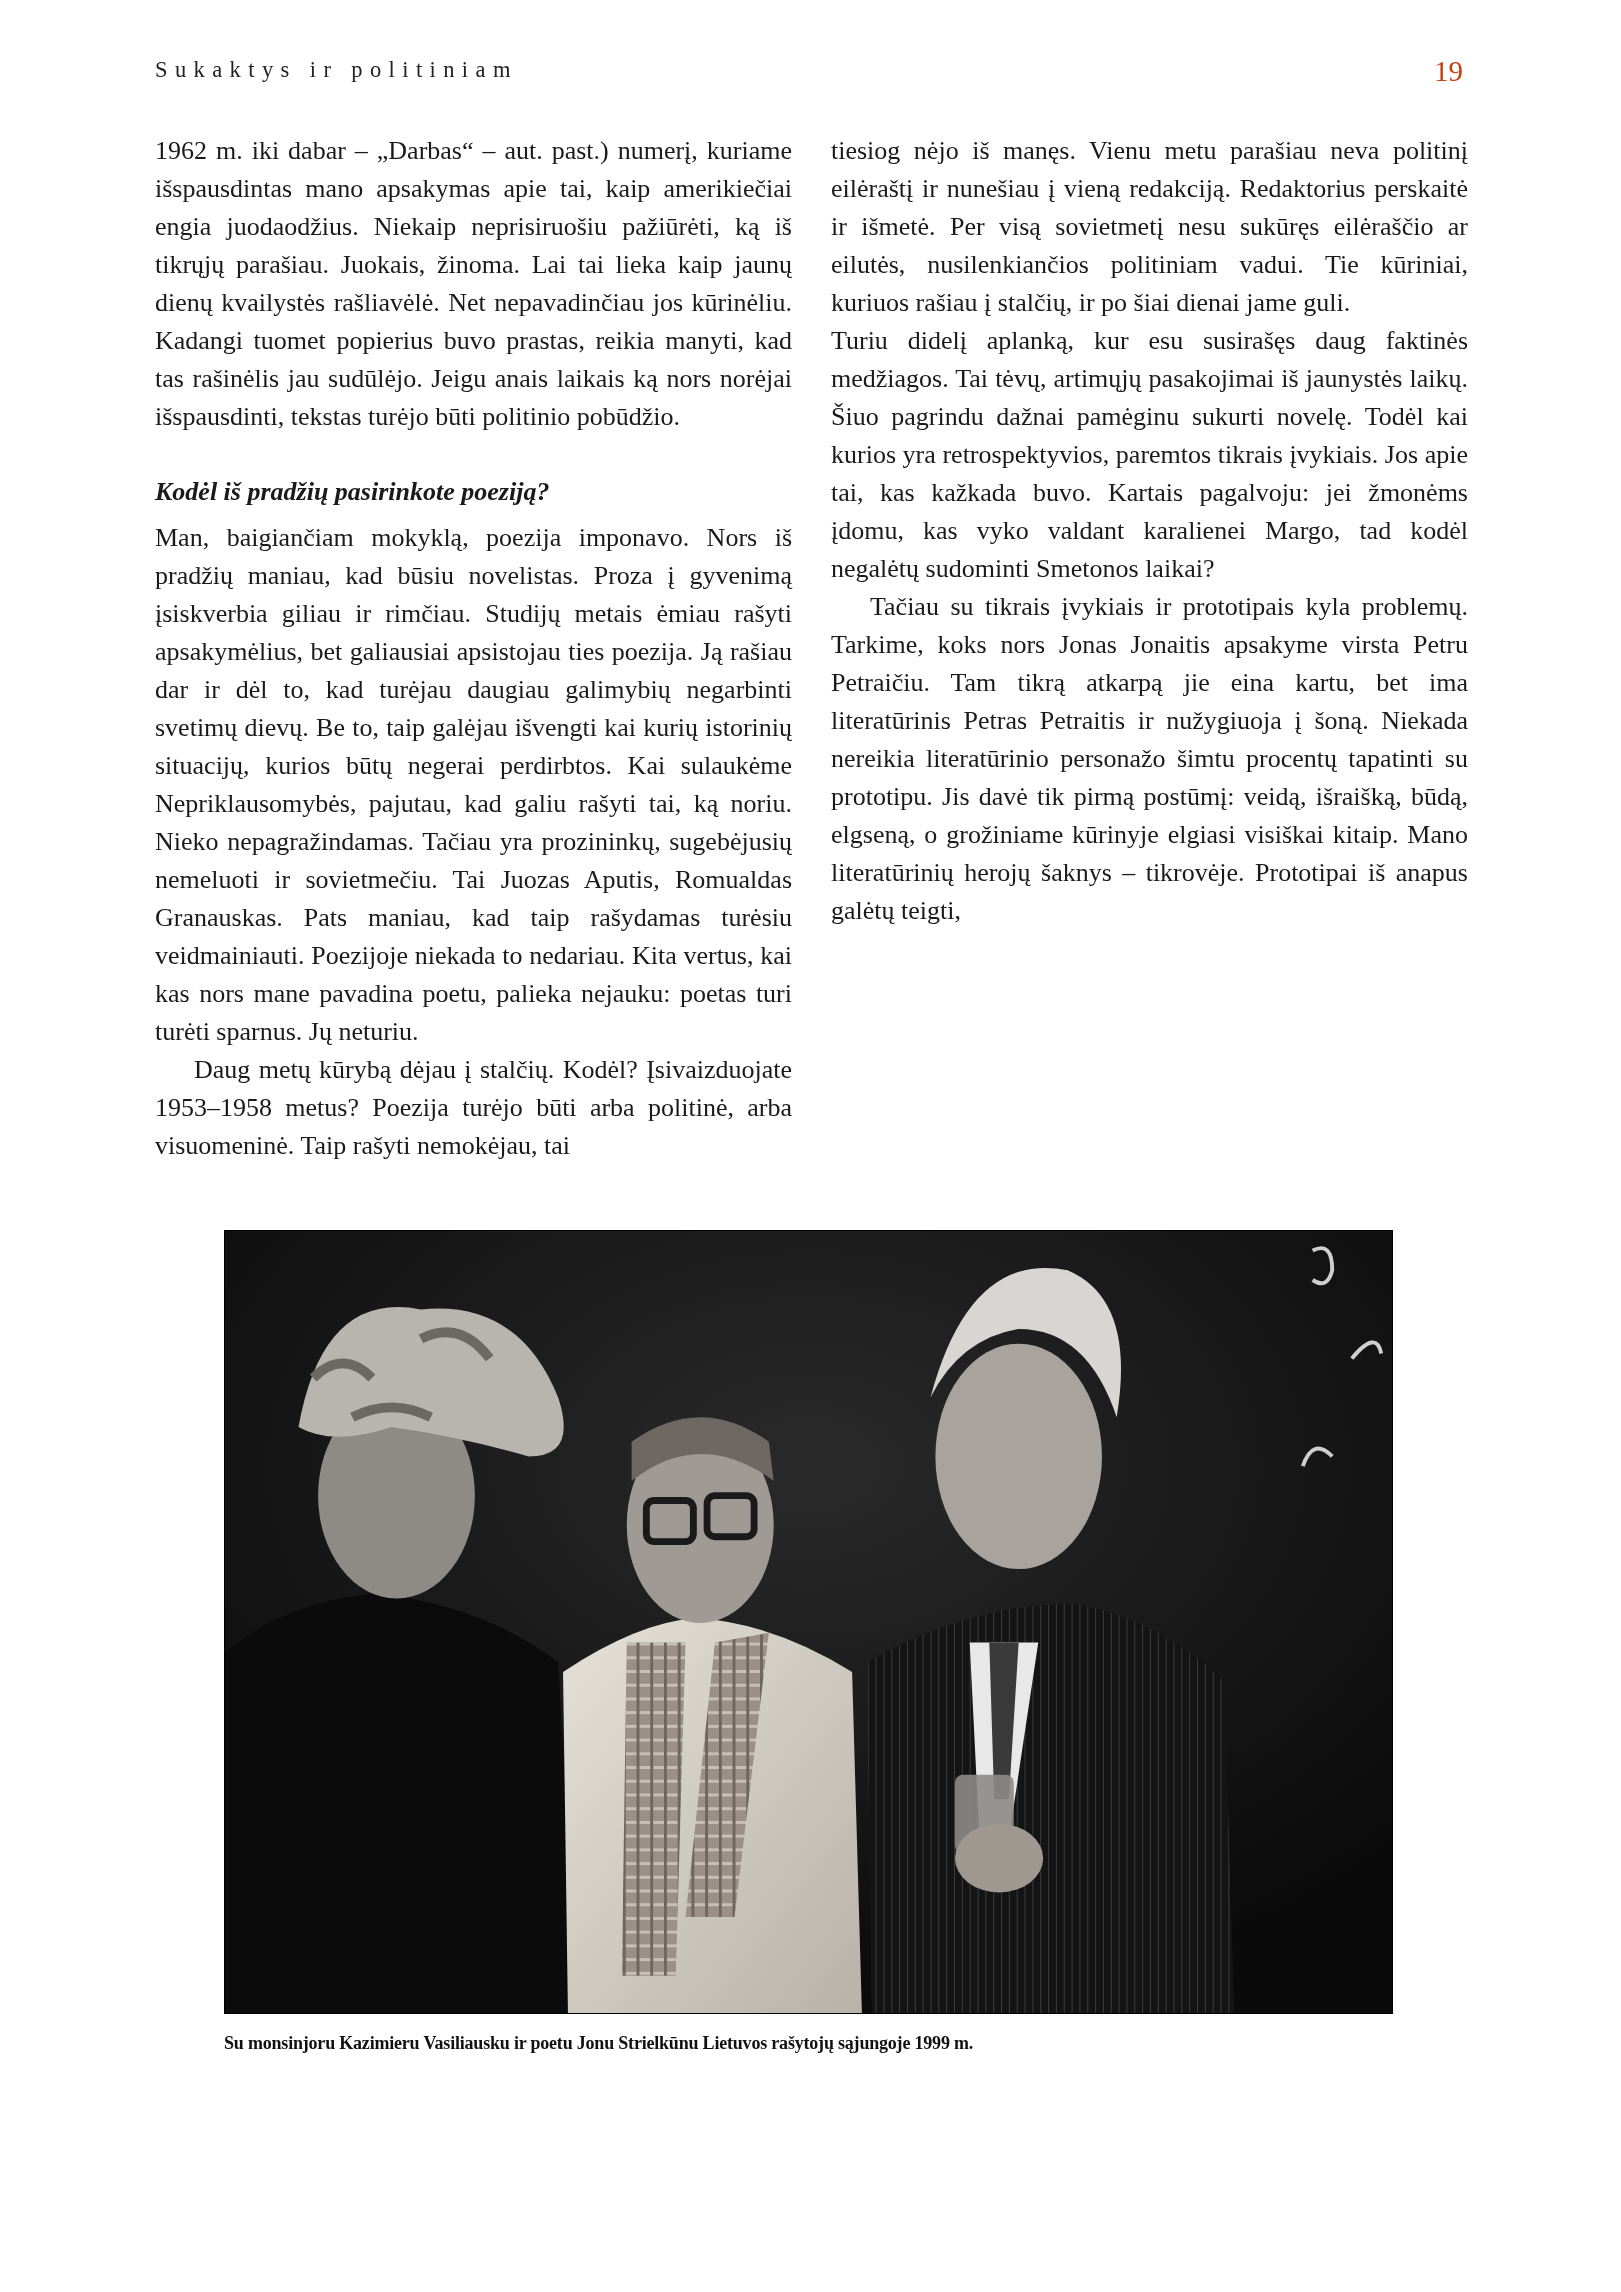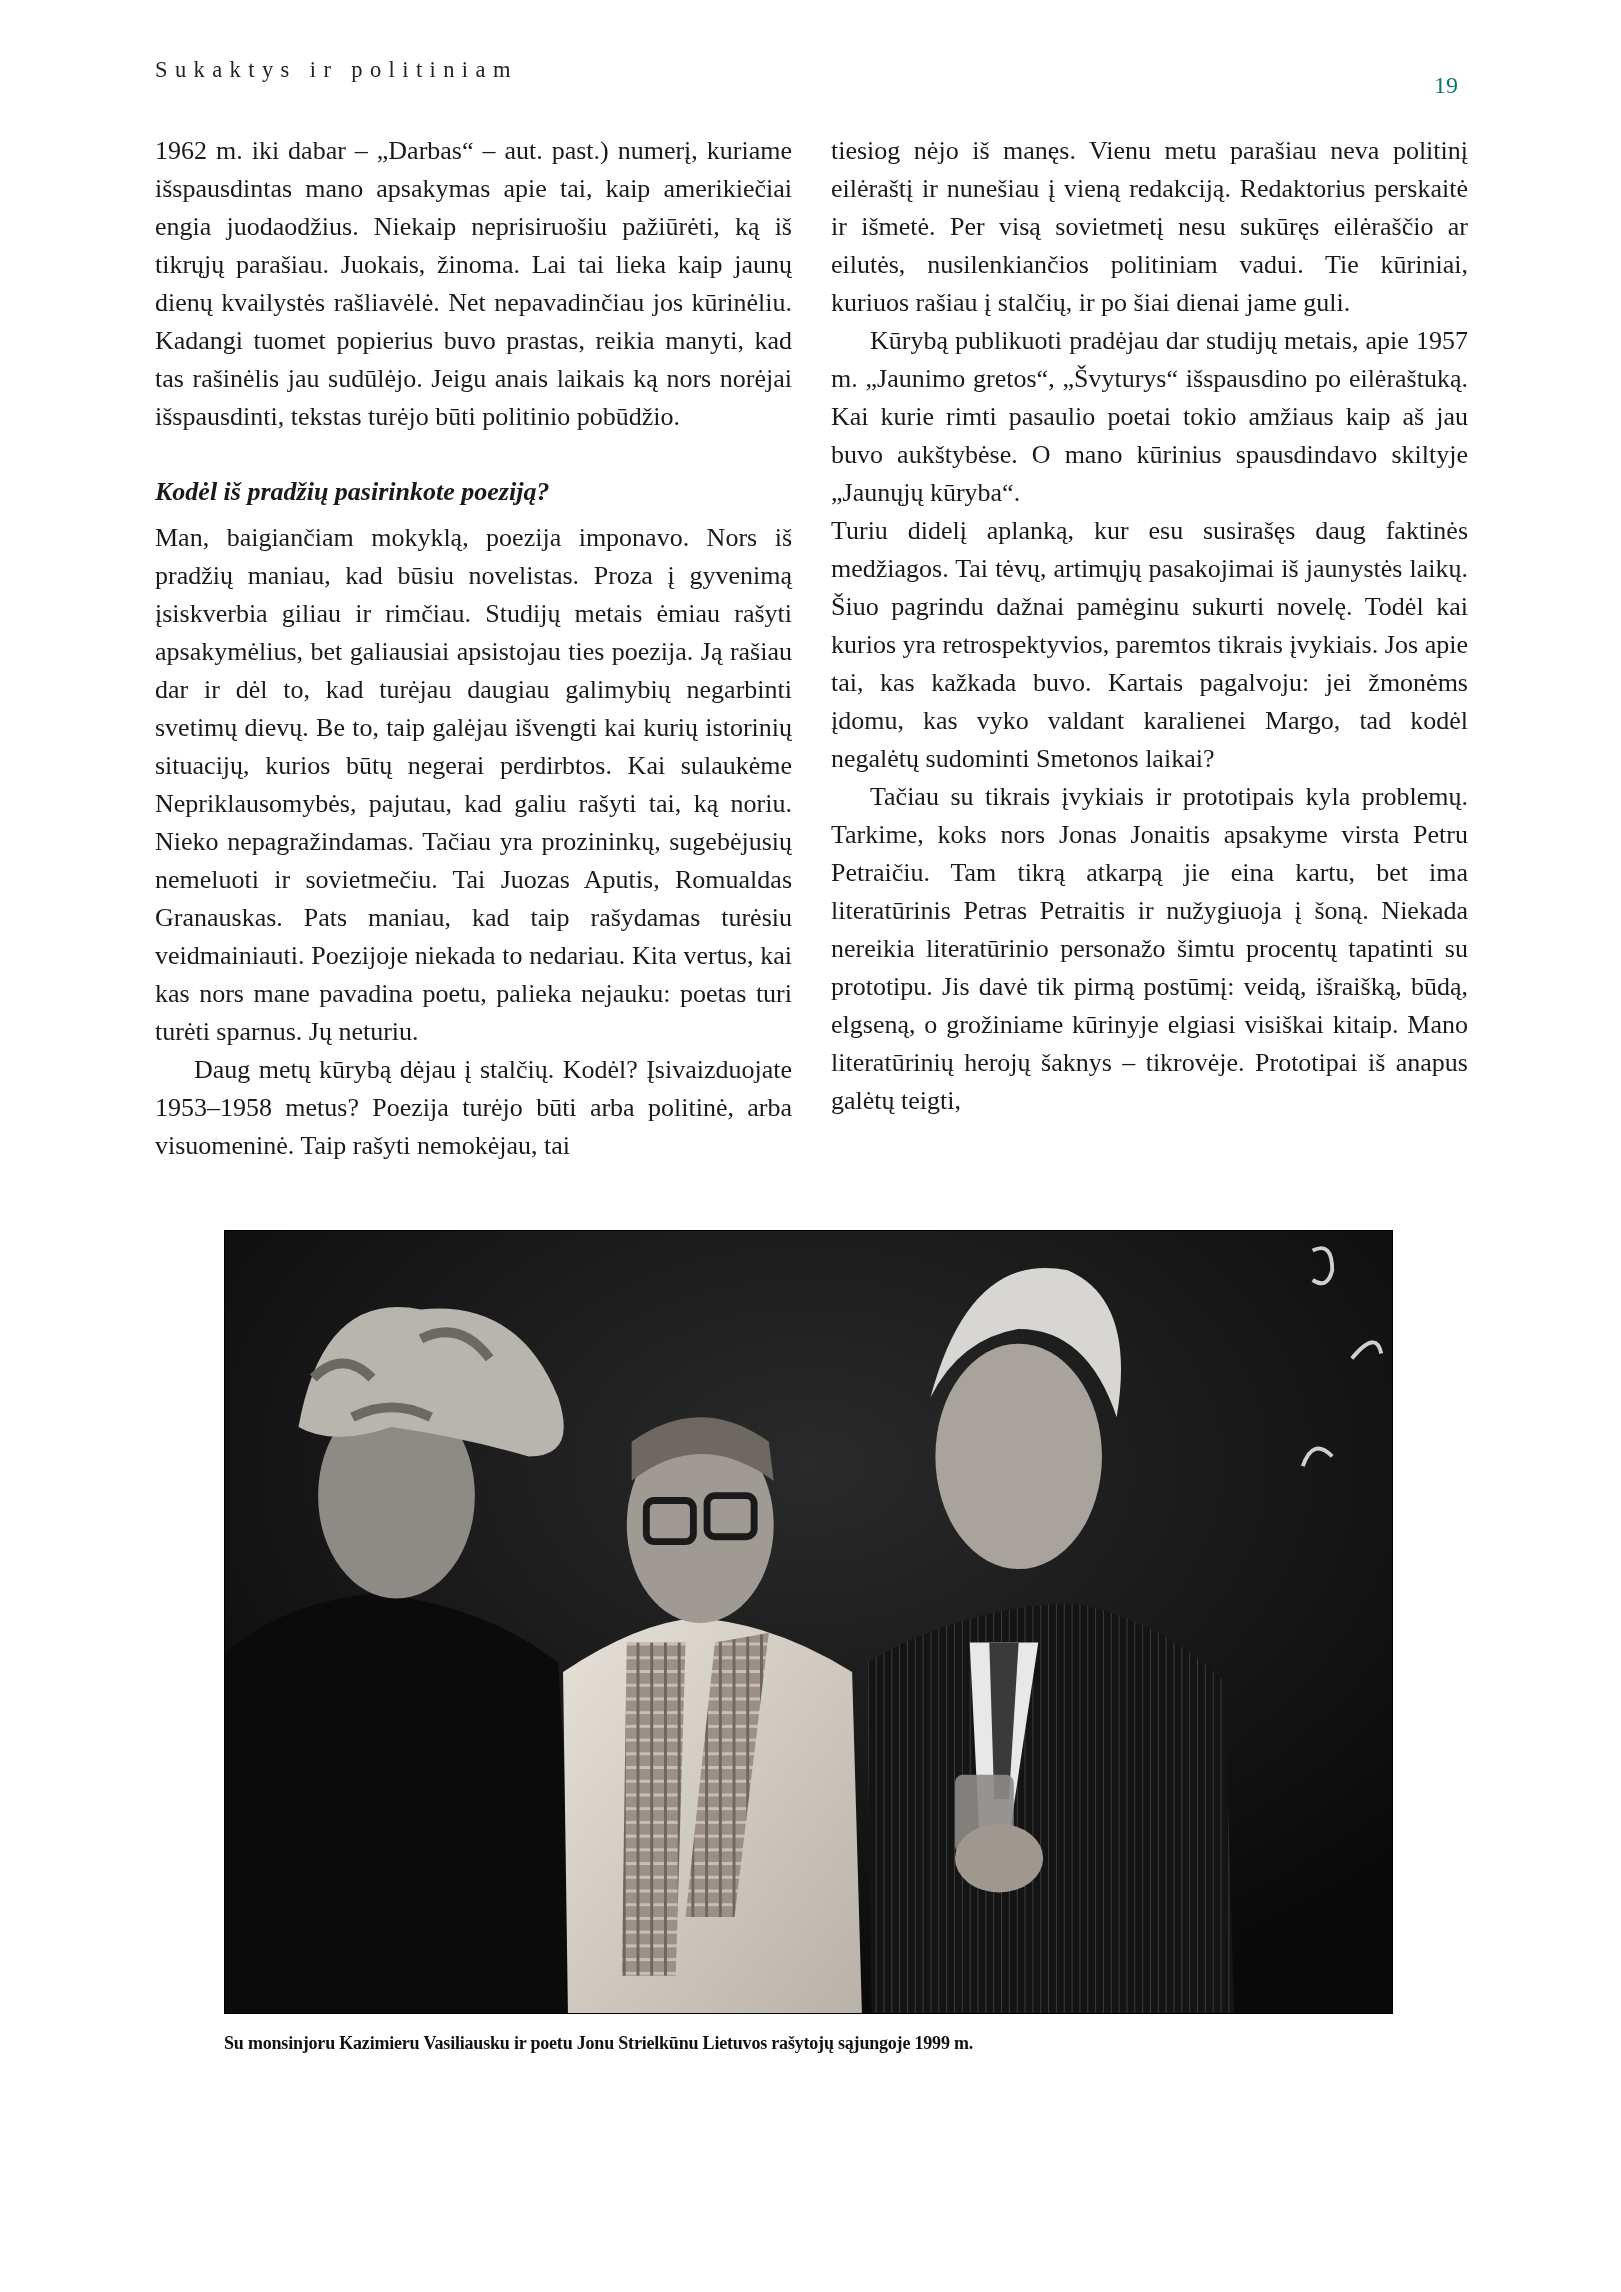--- a/index.html
+++ b/index.html
@@ -6,22 +6,22 @@
     body {
       width: 1621px; height: 2293px; position: relative; overflow: hidden;
       font-family: "Liberation Serif", "DejaVu Serif", serif;
       color: #1a1a1a;
     }
     .running-head {
       position: absolute; left: 155px; top: 57px;
       font-size: 22.5px; letter-spacing: 7.4px; color: #222;
     }
     .page-number {
-      position: absolute; left: 1434px; top: 72px;
-      font-size: 24px; color: #0f766e;
+      position: absolute; left: 1434px; top: 55px;
+      font-size: 29px; color: #c2410c;
     }
     .column {
       position: absolute; top: 132px; width: 637px;
       font-size: 26px; line-height: 38px;
     }
     .col-left { left: 155px; }
     .col-right { left: 831px; }
     .column p {
       margin: 0; text-align: justify; hyphens: manual;
     }
@@ -50,21 +50,20 @@
 
 <div class="column col-left">
   <p>1962 m. iki dabar – „Darbas“ – aut. past.) numerį, kuriame išspausdintas mano apsakymas apie tai, kaip amerikiečiai engia juodaodžius. Niekaip neprisiruošiu pažiūrėti, ką iš tikrųjų parašiau. Juokais, žinoma. Lai tai lieka kaip jaunų dienų kvailystės rašliavėlė. Net nepavadinčiau jos kūrinėliu. Kadangi tuomet popierius buvo prastas, reikia manyti, kad tas rašinėlis jau sudūlėjo. Jeigu anais laikais ką nors norėjai išspausdinti, tekstas turėjo būti politinio pobūdžio.</p>
   <h3 class="gap-before gap-after">Kodėl iš pradžių pasirinkote poeziją?</h3>
   <p>Man, baigiančiam mokyklą, poezija imponavo. Nors iš pradžių maniau, kad būsiu novelistas. Proza į gyvenimą įsiskverbia giliau ir rimčiau. Studijų metais ėmiau rašyti apsakymėlius, bet galiausiai apsistojau ties poezija. Ją rašiau dar ir dėl to, kad turėjau daugiau galimybių negarbinti svetimų dievų. Be to, taip galėjau išvengti kai kurių istorinių situacijų, kurios būtų negerai perdirbtos. Kai sulaukėme Nepriklausomybės, pajutau, kad galiu rašyti tai, ką noriu. Nieko nepagražindamas. Tačiau yra prozininkų, sugebėjusių nemeluoti ir sovietmečiu. Tai Juozas Aputis, Romualdas Granauskas. Pats maniau, kad taip rašydamas turėsiu veidmainiauti. Poezijoje niekada to nedariau. Kita vertus, kai kas nors mane pavadina poetu, palieka nejauku: poetas turi turėti sparnus. Jų neturiu.</p>
   <p class="indent">Daug metų kūrybą dėjau į stalčių. Kodėl? Įsivaizduojate 1953–1958 metus? Poezija turėjo būti arba politinė, arba visuomeninė. Taip rašyti nemokėjau, tai</p>
 </div>
 
 <div class="column col-right">
   <p>tiesiog nėjo iš manęs. Vienu metu parašiau neva politinį eilėraštį ir nunešiau į vieną redakciją. Redaktorius perskaitė ir išmetė. Per visą sovietmetį nesu sukūręs eilėraščio ar eilutės, nusilenkiančios politiniam vadui. Tie kūriniai, kuriuos rašiau į stalčių, ir po šiai dienai jame guli.</p>
-  <p class="indent">Kūrybą publikuoti pradėjau dar studijų metais, apie 1957 m. „Jaunimo gretos“, „Švyturys“ išspausdino po eilėraštuką. Kai kurie rimti pasaulio poetai tokio amžiaus kaip aš jau buvo aukštybėse. O mano kūrinius spausdindavo skiltyje „Jaunųjų kūryba“.</p>
   <p>Turiu didelį aplanką, kur esu susirašęs daug faktinės medžiagos. Tai tėvų, artimųjų pasakojimai iš jaunystės laikų. Šiuo pagrindu dažnai pamėginu sukurti novelę. Todėl kai kurios yra retrospektyvios, paremtos tikrais įvykiais. Jos apie tai, kas kažkada buvo. Kartais pagalvoju: jei žmonėms įdomu, kas vyko valdant karalienei Margo, tad kodėl negalėtų sudominti Smetonos laikai?</p>
   <p class="indent">Tačiau su tikrais įvykiais ir prototipais kyla problemų. Tarkime, koks nors Jonas Jonaitis apsakyme virsta Petru Petraičiu. Tam tikrą atkarpą jie eina kartu, bet ima literatūrinis Petras Petraitis ir nužygiuoja į šoną. Niekada nereikia literatūrinio personažo šimtu procentų tapatinti su prototipu. Jis davė tik pirmą postūmį: veidą, išraišką, būdą, elgseną, o grožiniame kūrinyje elgiasi visiškai kitaip. Mano literatūrinių herojų šaknys – tikrovėje. Prototipai iš anapus galėtų teigti,</p>
 </div>
 
 <div class="photo" title="Black-and-white photograph of three elderly men: left in a fur hat and dark coat, center wearing glasses, a plaid scarf and a light trench coat, right in a pinstripe suit holding a glass">
   <svg viewBox="0 0 1191 798" preserveAspectRatio="none">
     <defs>
       <radialGradient id="bg" cx="50%" cy="30%" r="70%">
         <stop offset="0%" stop-color="#2a2a2a"></stop>
         <stop offset="100%" stop-color="#0a0a0a"></stop>

